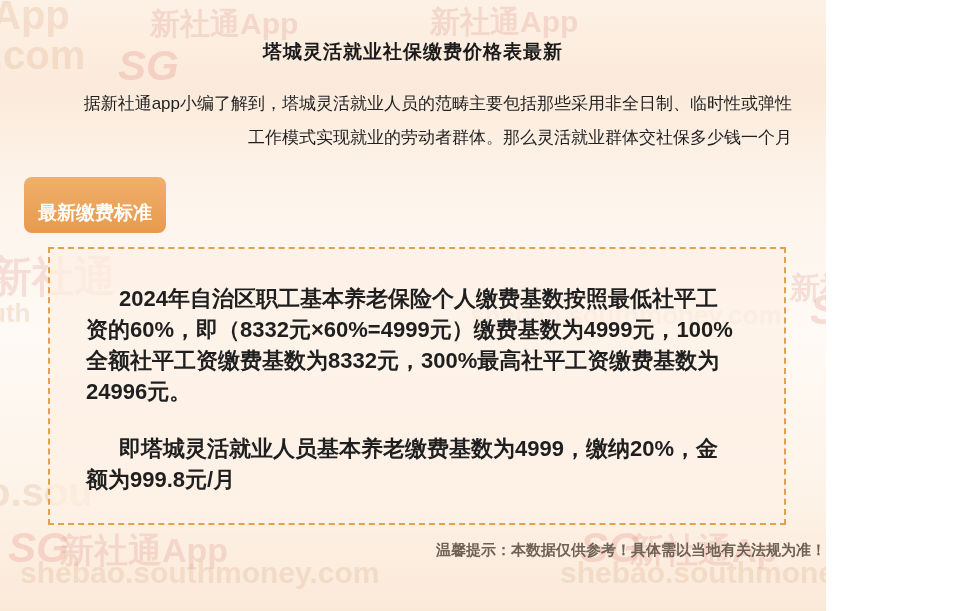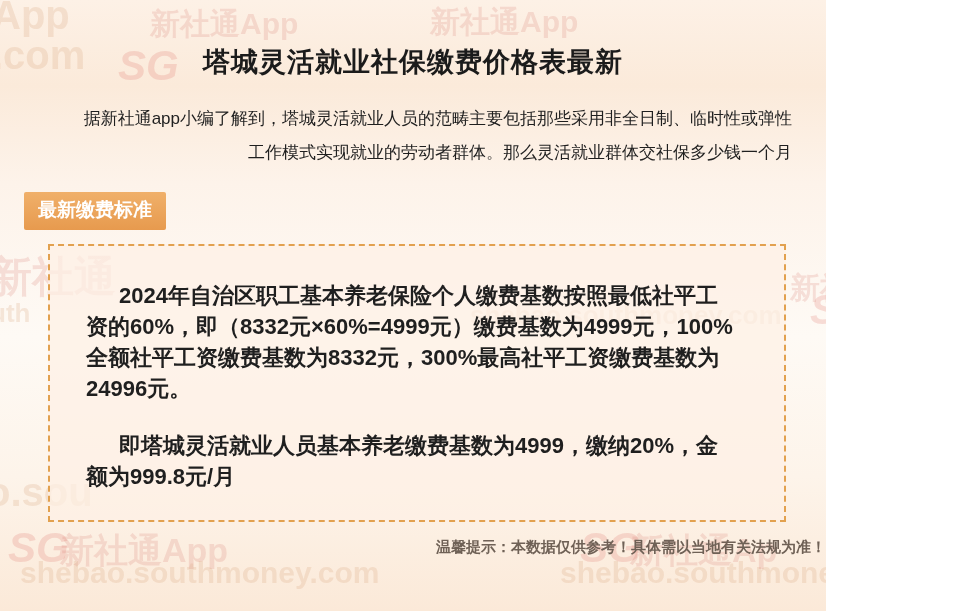--- a/index.html
+++ b/index.html
@@ -50,21 +50,21 @@
     position: absolute;
     font-size: 42px;
     font-weight: bold;
     color: rgba(222, 116, 104, 0.22);
     font-style: italic;
   }
 
   .title {
     position: relative;
     text-align: center;
-    font-size: 27px;
+    font-size: 19px;
     font-weight: bold;
     color: #1b1b1b;
     padding-top: 26px;
     letter-spacing: 1px;
     z-index: 5;
   }
 
   .intro {
     position: relative;
     margin: 22px 34px 0 34px;
@@ -77,22 +77,22 @@
   }
 
   .section-tag {
     position: relative;
     display: inline-block;
     margin: 22px 0 0 24px;
     background: linear-gradient(180deg, #f0b06a 0%, #e79a4e 100%);
     color: #ffffff;
     font-size: 19px;
     font-weight: bold;
-    padding: 5px 14px 7px 14px;
-    border-radius: 2px;
+    padding: 23px 14px 7px 14px;
+    border-radius: 8px;
     z-index: 5;
   }
 
   .box {
     position: relative;
     margin: 14px 40px 0 48px;
     border: 2px dashed #e2a14f;
     background: rgba(253, 240, 228, 0.72);
     padding: 34px 36px 28px 36px;
     z-index: 5;

